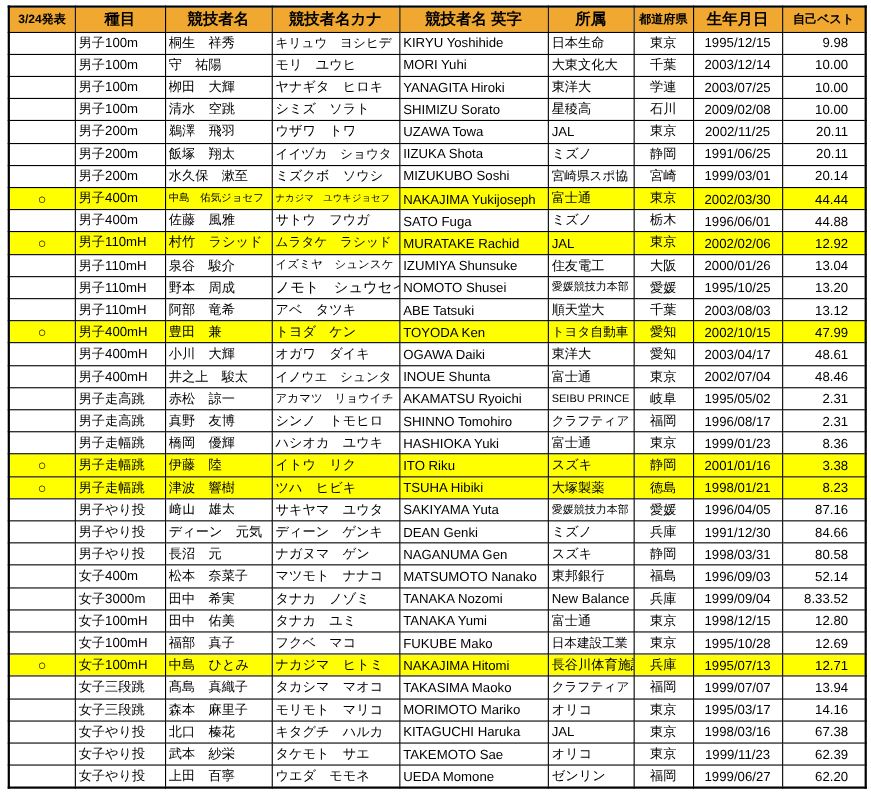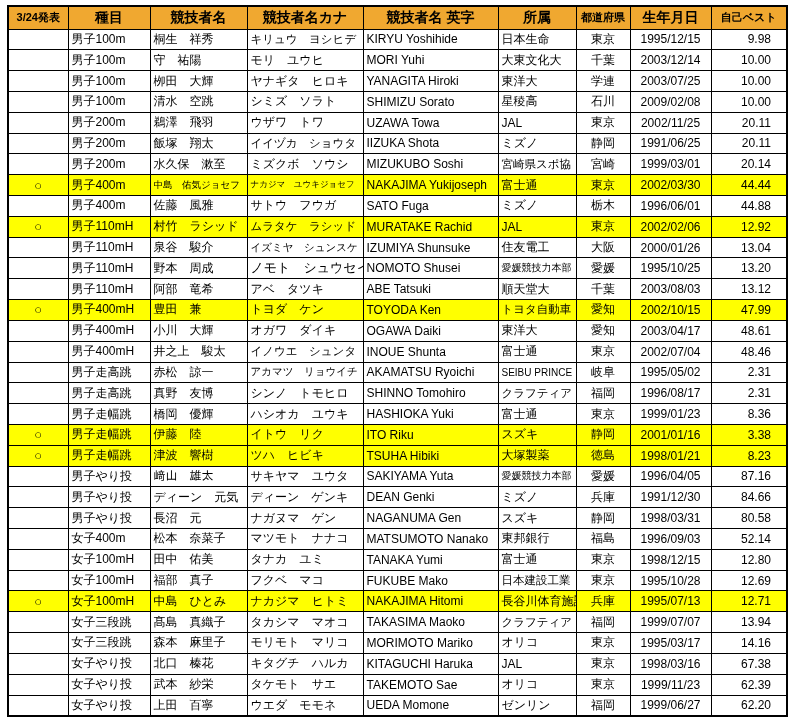--- a/index.html
+++ b/index.html
@@ -348,20 +348,31 @@
           <td class="name fit">松本　奈菜子</td>
           <td class="kana fit">マツモト　ナナコ</td>
           <td class="en fit">MATSUMOTO Nanako</td>
           <td class="team fit">東邦銀行</td>
           <td class="c pref">福島</td>
           <td class="c dob">1996/09/03</td>
           <td class="r best">52.14</td>
         </tr>
         <tr>
           <td class="c mark"></td>
+          <td class="event">女子3000m</td>
+          <td class="name fit">田中　希実</td>
+          <td class="kana fit">タナカ　ノゾミ</td>
+          <td class="en fit">TANAKA Nozomi</td>
+          <td class="team fit">New Balance</td>
+          <td class="c pref">兵庫</td>
+          <td class="c dob">1999/09/04</td>
+          <td class="r best">8.33.52</td>
+        </tr>
+        <tr>
+          <td class="c mark"></td>
           <td class="event">女子100mH</td>
           <td class="name fit">田中　佑美</td>
           <td class="kana fit">タナカ　ユミ</td>
           <td class="en fit">TANAKA Yumi</td>
           <td class="team fit">富士通</td>
           <td class="c pref">東京</td>
           <td class="c dob">1998/12/15</td>
           <td class="r best">12.80</td>
         </tr>
         <tr>

